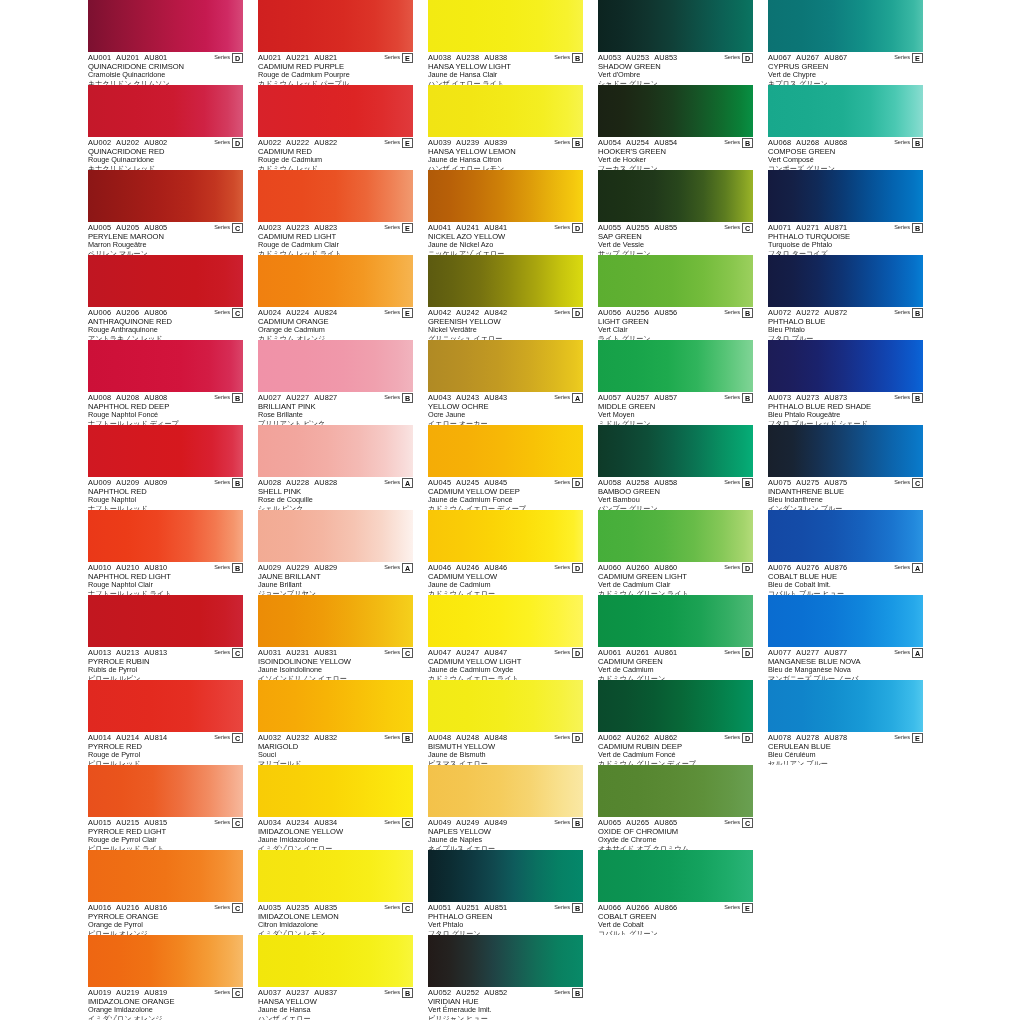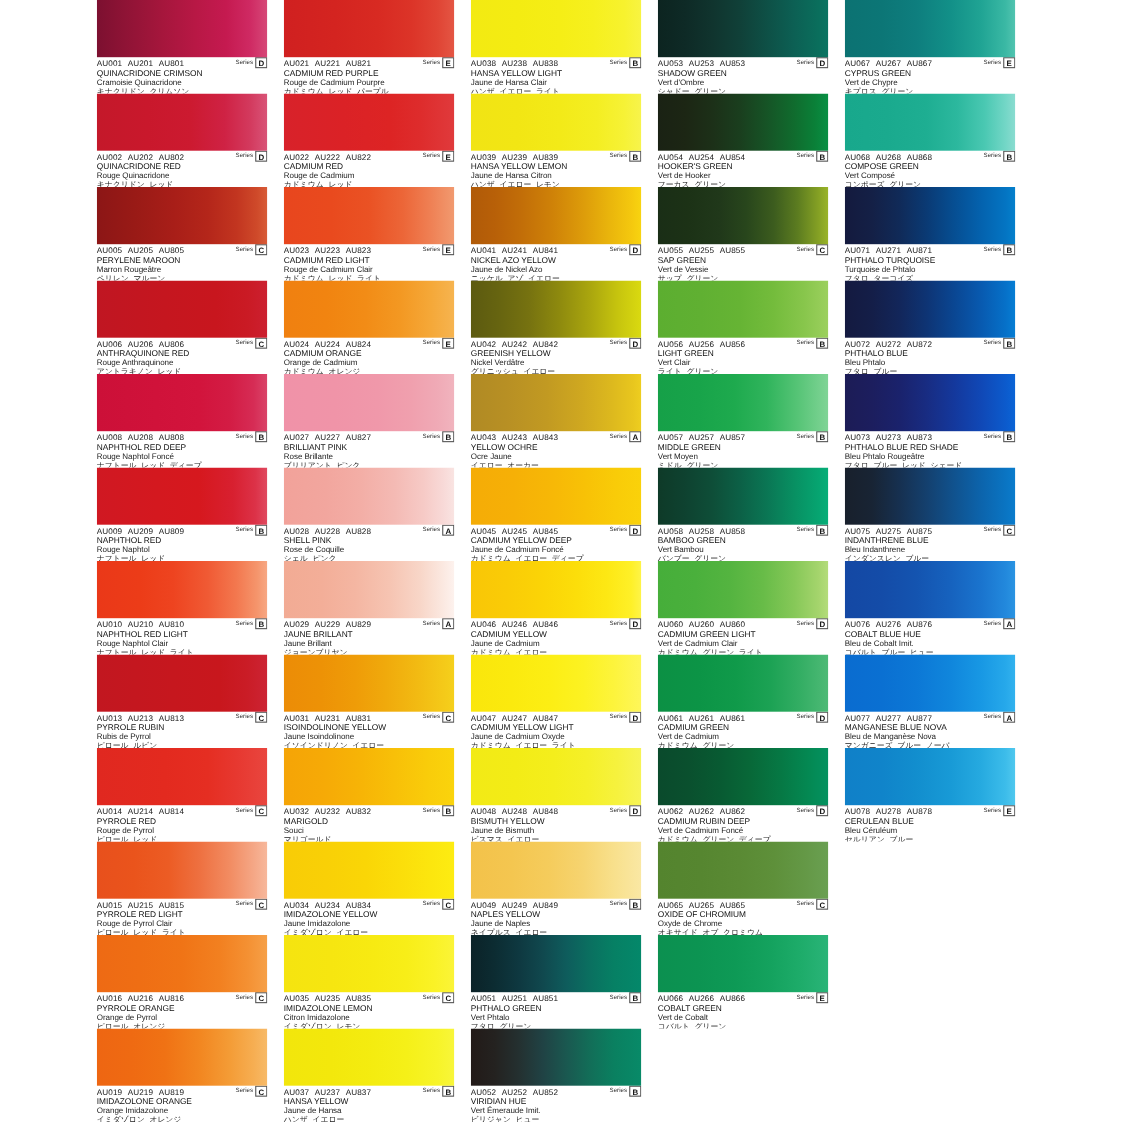--- a/index.html
+++ b/index.html
@@ -45,21 +45,21 @@
   }
   .info {
     width: 155px;
     height: 33px;
     padding-top: 1px;
     box-sizing: border-box;
     color: #111111;
   }
   .code-row {
     display: flex;
-    align-items: flex-end;
+    align-items: center;
     height: 9px;
     line-height: 9px;
     white-space: nowrap;
   }
   .codes {
     font-size: 7.4px;
     letter-spacing: 0.1px;
     color: #131313;
     flex: 1 1 auto;
     font-family: "Liberation Sans", "DejaVu Sans", sans-serif;
@@ -96,21 +96,21 @@
     line-height: 8.5px;
     color: #1a1a1a;
     white-space: nowrap;
     letter-spacing: -0.05px;
   }
   .name-jp {
     font-size: 7.1px;
     line-height: 8.5px;
     color: #1a1a1a;
     white-space: nowrap;
-    font-family: Liberation Mono, monospace;
+    font-family: Liberation Sans, sans-serif;
   }
 </style>
 </head>
 <body>
 
 <div id="chart">
     <div class="column">
       <div class="swatch-cell">
         <div class="swatch" style="background: linear-gradient(to right, rgb(124, 16, 48) 0%, rgb(142, 19, 53) 16%, rgb(165, 22, 60) 38%, rgb(184, 24, 69) 58%, rgb(197, 26, 80) 76%, rgb(207, 42, 99) 90%, rgb(214, 72, 120) 100%);"></div>
         <div class="info">

